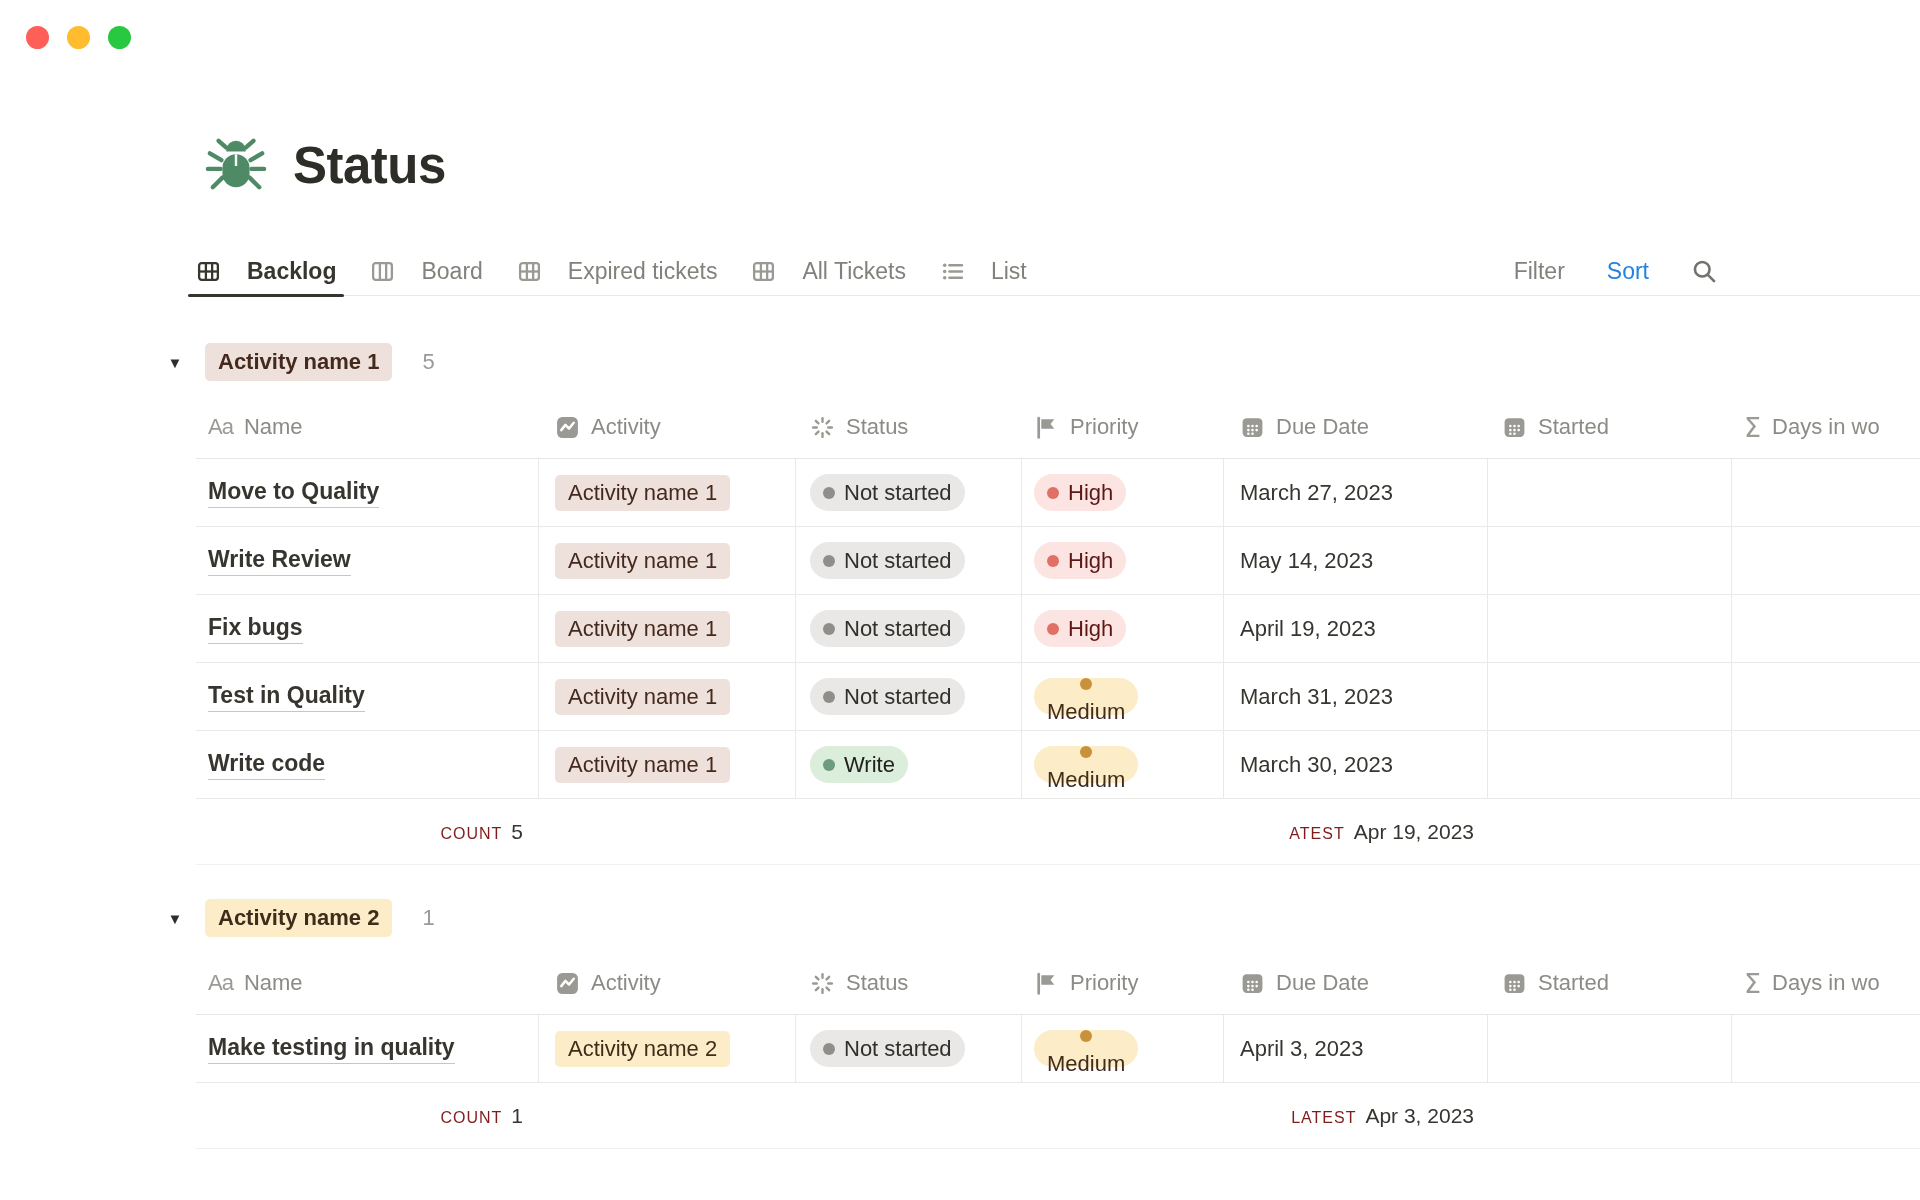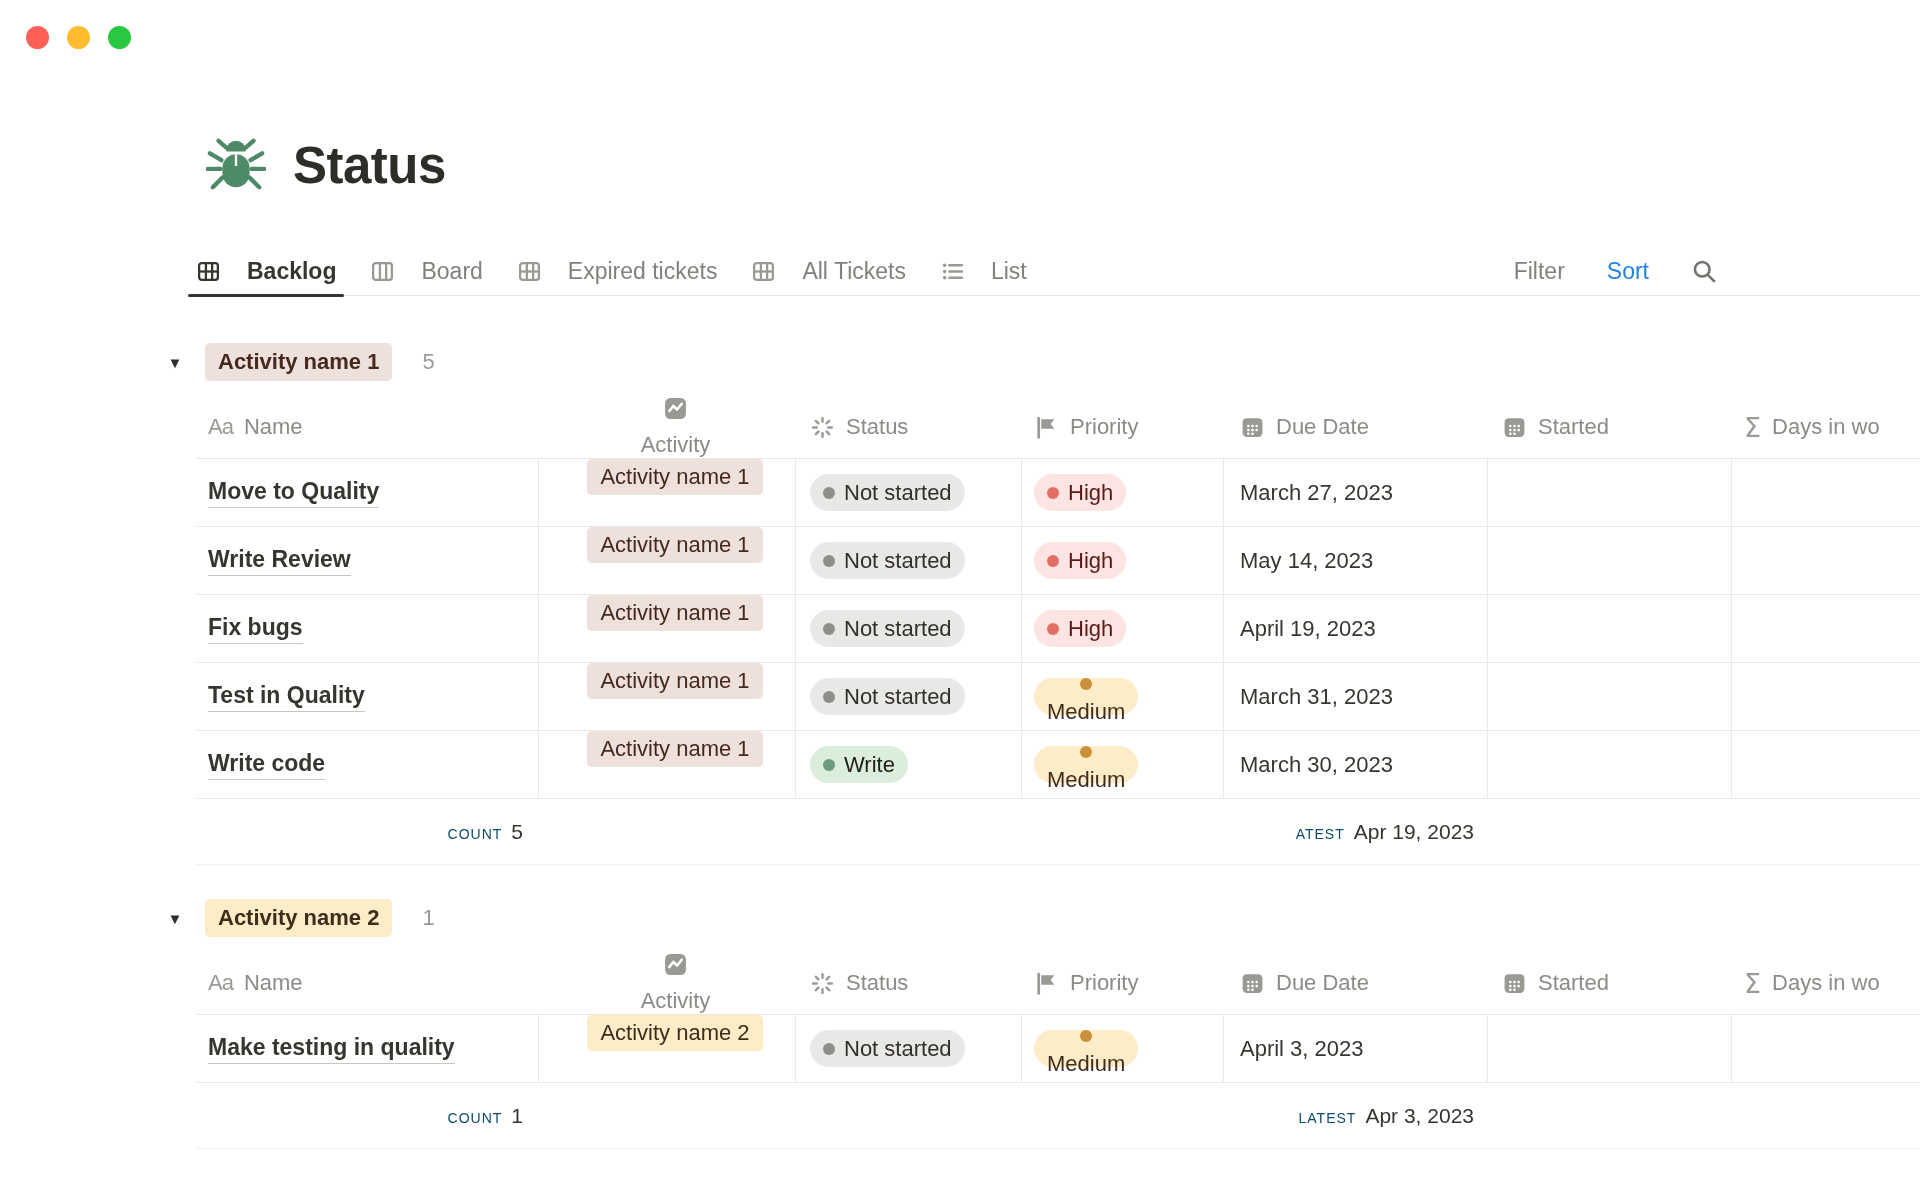--- a/index.html
+++ b/index.html
@@ -39,21 +39,21 @@
 
   
   .table { margin-left:196px; width:1786px; }
   .thead { display:flex; align-items:center; height:63px; border-bottom:1px solid #E7E6E3;
     margin-top:14px; }
   .th { display:flex; align-items:center; gap:11px; font-size:22px; color:#8C8B86; cursor:pointer; }
   .th .hicon { flex:0 0 auto; display:flex; align-items:center; }
   .aa { font-size:22px; color:#9B9A95; letter-spacing:-1px; }
   .sigma { font-size:27px; color:#9B9A95; font-family:"DejaVu Sans",sans-serif; font-weight:400; }
 
-  .c-name{width:343px; padding-left:12px;} .c-activity{width:257px; padding-left:16px;flex-direction:column;}
+  .c-name{width:343px; padding-left:12px;} .c-activity{width:257px; padding-left:16px;}
   .c-status{width:226px; padding-left:14px;} .c-priority{width:202px; padding-left:12px;}
   .c-due{width:264px; padding-left:16px;} .c-started{width:244px; padding-left:14px;}
   .c-days{width:250px; padding-left:12px;}
 
   .tr { display:flex; align-items:stretch; height:68px; border-bottom:1px solid #E9E9E7; }
   .td { display:flex; align-items:center; border-right:1px solid #E9E9E7; cursor:pointer; }
   .td.c-days { border-right:none; }
   .name-text { font-size:23px; font-weight:600; color:#37352F;
     border-bottom:1.5px solid #C8C6C0; padding-bottom:2px; white-space:nowrap; }
 
@@ -76,21 +76,21 @@
   .clip { display:block; max-width:114px; overflow:hidden; white-space:nowrap; }
 
   .due-text { font-size:22px; color:#37352F; }
 
   .tfoot { display:flex; align-items:center; height:66px; border-bottom:1px solid #F1F0EE; }
   .fcell { display:flex; align-items:baseline; justify-content:flex-end; gap:9px;
     overflow:hidden; cursor:pointer; }
   .f-name { width:343px; padding-right:16px; }
   .f-spacer { width:685px; }
   .f-due { width:264px; padding-right:14px; }
-  .flabel { font-size:14px; letter-spacing:1px; color:#0c4a6e; text-transform:uppercase; }
+  .flabel { font-size:16px; letter-spacing:1px; color:#7f1d1d; text-transform:uppercase; }
   .fvalue { font-size:21px; color:#37352F; white-space:nowrap; }
 
   svg { display:block; }
 </style>
 </head>
 <body>
 
 <svg width="0" height="0" style="position:absolute">
   <defs>
     <g id="i-table">

